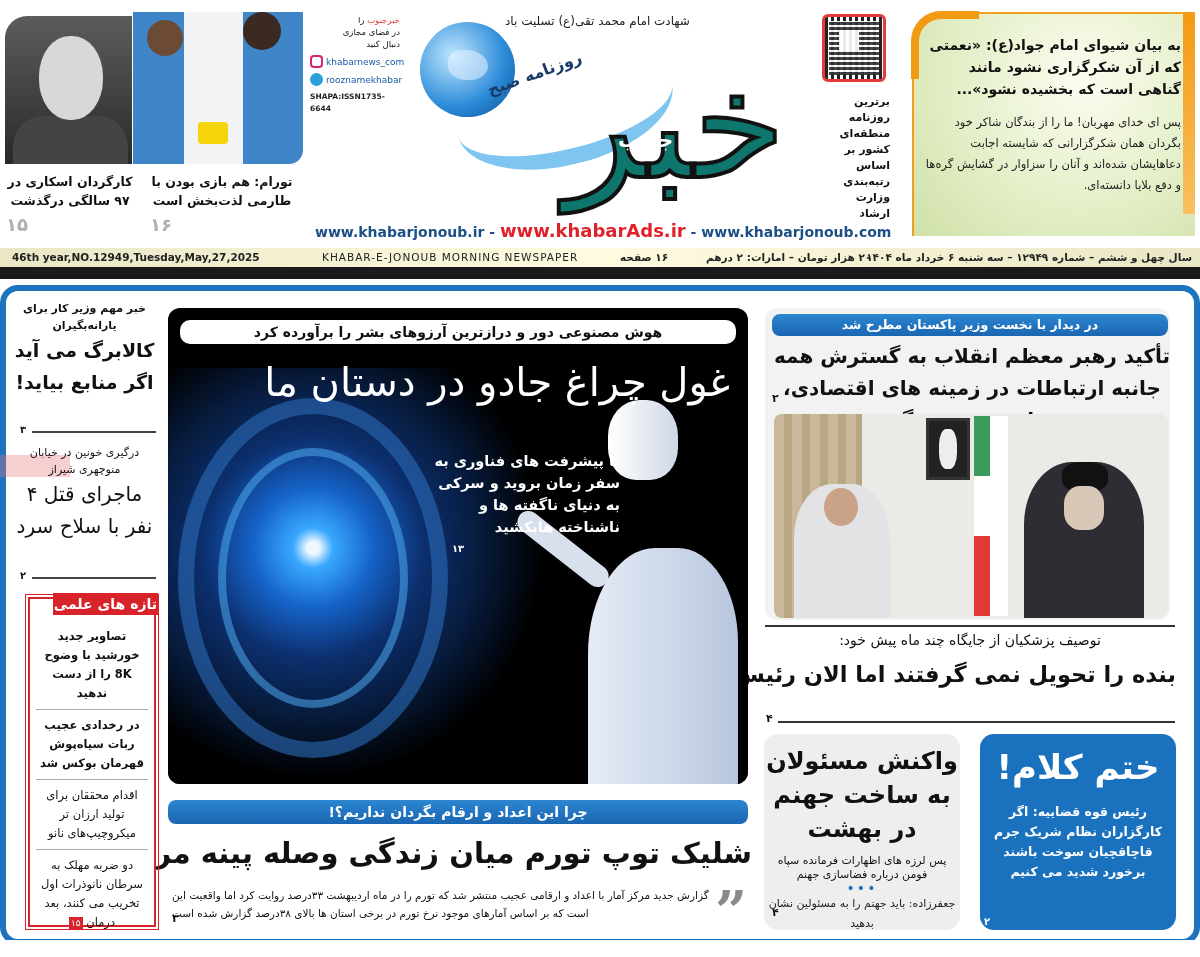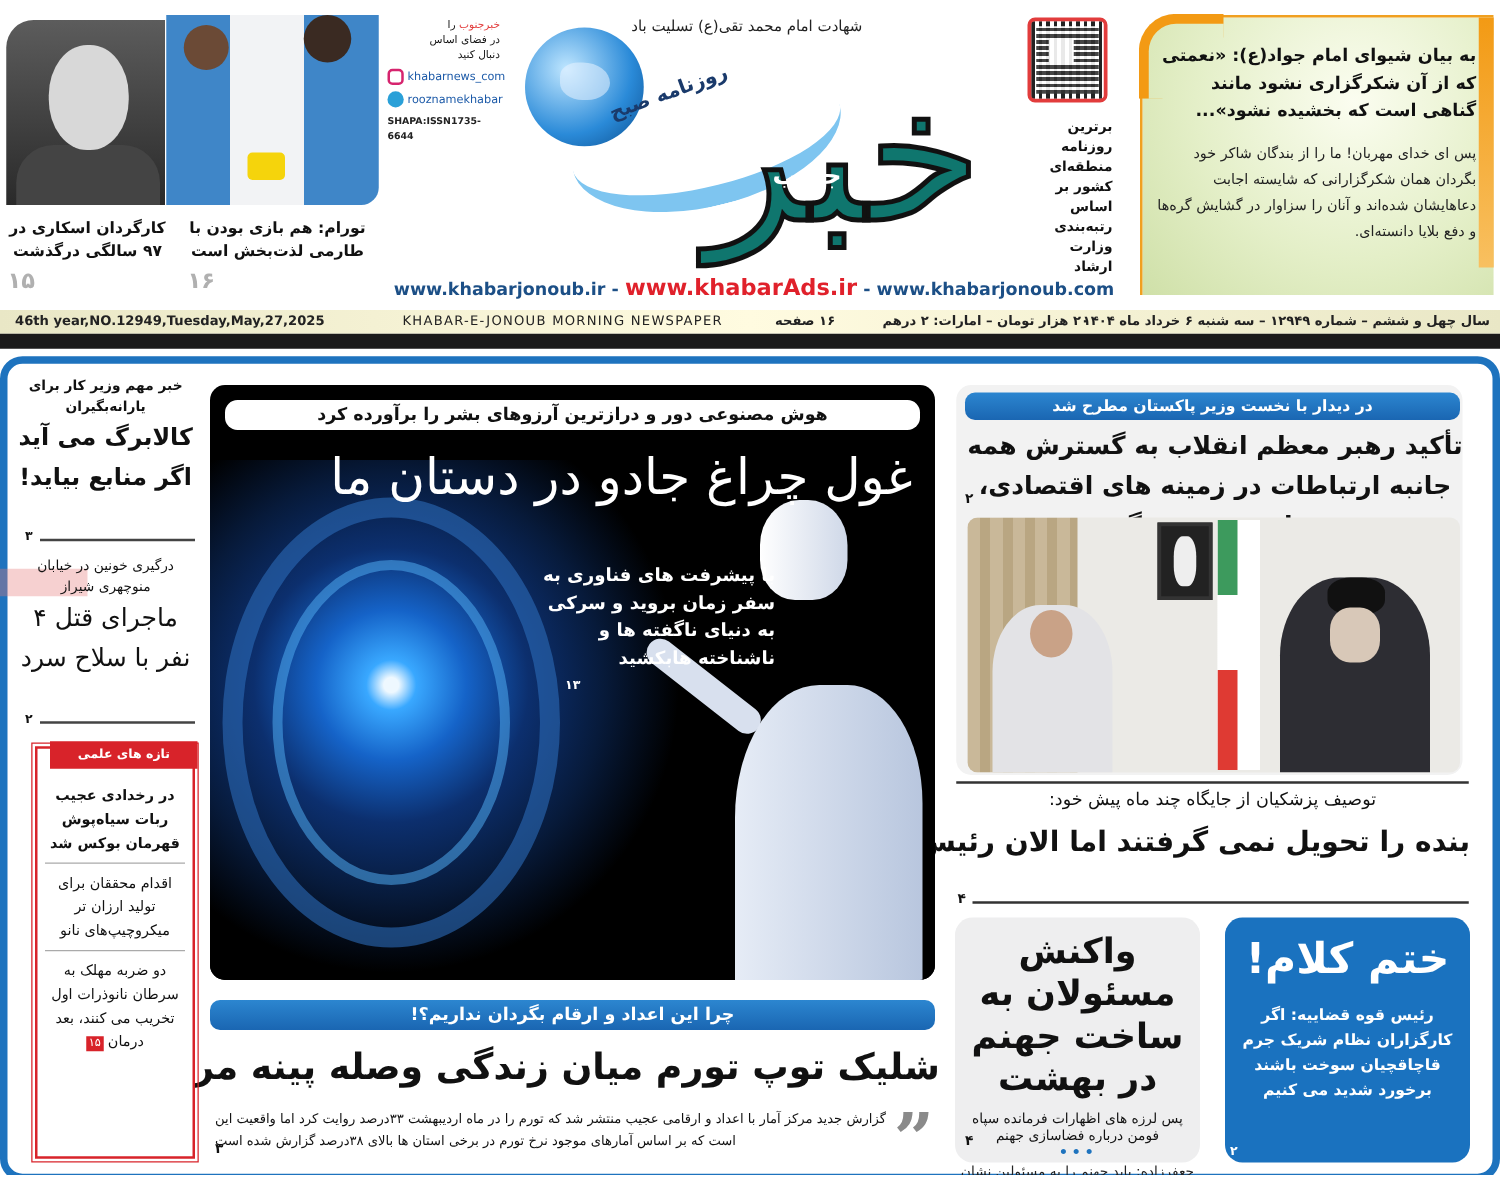--- a/index.html
+++ b/index.html
@@ -70,21 +70,21 @@
 #pak-photo .leader:before{content:"";position:absolute;left:38px;top:0;width:46px;height:30px;background:#111;border-radius:40%}
 #pak-photo .leader:after{content:"";position:absolute;left:40px;top:24px;width:40px;height:44px;background:#d8c8b8;border-radius:40%}
 #pez-kicker{left:780px;top:632px;width:380px;font-size:14px;text-align:center;direction:rtl}
 #pez-headline{left:762px;top:656px;width:414px;font-size:22.5px;font-weight:bold;line-height:36px;text-align:center;direction:rtl;white-space:nowrap}
 .hr{height:2px;background:#333}
 #pez-rule-top{left:765px;top:625px;width:410px}
 #pez-rule-bot{left:778px;top:721px;width:397px}
 #pez-page{left:766px;top:712px;font-size:11px;font-weight:bold}
 
 #hell-box{left:764px;top:734px;width:196px;height:196px;background:#eeeeef;border-radius:14px;direction:rtl;text-align:center;padding-top:10px}
-#hell-title{font-size:28px;font-weight:bold;line-height:34px}
+#hell-title{font-size:24px;font-weight:bold;line-height:34px}
 #hell-sub{font-size:11px;font-weight:normal;line-height:14px;margin-top:8px}
 #hell-dots{color:#1e73be;font-size:14px;line-height:12px;letter-spacing:2px}
 #hell-body{font-size:11px;line-height:20px;color:#222}
 #hell-page{left:772px;top:906px;font-size:11px;font-weight:bold}
 
 #end-box{left:980px;top:734px;width:196px;height:196px;background:#1a72bf;border-radius:14px;color:#fff;text-align:center;direction:rtl;padding-top:8px}
 #end-title{font-size:34px;font-weight:bold;line-height:50px}
 #end-body{font-size:12.5px;font-weight:bold;line-height:20px;margin-top:10px}
 #end-page{left:984px;top:916px;font-size:10px;color:#fff;font-weight:bold}
 
@@ -110,21 +110,21 @@
 .lc-kicker{font-size:11px;font-weight:bold;line-height:17px}
 .lc-head{font-size:19px;font-weight:bold;line-height:32px}
 .lc-rule{position:absolute;height:1.5px;background:#444}
 #lc-rule1{left:32px;top:431px;width:124px}
 #lc-p1{left:20px;top:424px;font-size:10px;font-weight:bold}
 #lc-block2{left:12px;top:444px;width:145px;direction:rtl;text-align:center}
 #lc-rule2{left:32px;top:577px;width:124px}
 #lc-p2{left:20px;top:570px;font-size:10px;font-weight:bold}
 #watermark{left:0;top:455px;width:70px;height:22px;background:rgba(230,120,120,.35)}
 #sci-box{left:28px;top:597px;width:128px;height:330px;border:2px solid #d8232a;outline:1px solid #d8232a;outline-offset:2px;direction:rtl;text-align:center;background:#fff}
-#sci-tag{position:absolute;right:-4px;top:-6px;background:#d8232a;color:#fff;font-size:10px;font-weight:bold;padding:0 22px;height:22px;line-height:22px;white-space:nowrap}
+#sci-tag{position:absolute;right:-4px;top:-6px;background:#d8232a;color:#fff;font-size:14px;font-weight:bold;padding:0 1px;height:22px;line-height:22px;white-space:nowrap}
 .sci-item{font-size:11.5px;line-height:19px;padding:6px 2px;border-bottom:1px solid #aaa;margin:0 6px}
 .sci-item:last-child{border-bottom:none}
 .sci-item.bold{font-weight:bold}
 .sci-pg{display:inline-block;background:#d8232a;color:#fff;font-size:9px;padding:0 2px;line-height:12px}
 </style>
 </head>
 <body>
 
 <div class="abs" id="quote-box">
   <div class="q-title">به بیان شیوای امام جواد(ع): «نعمتی که از آن شکرگزاری نشود مانند گناهی است که بخشیده نشود»...</div>
@@ -144,21 +144,21 @@
 <div class="abs" id="logo-subtitle">روزنامه صبح</div>
 <div class="abs" id="logo-main">خبر</div>
 <div class="abs" id="logo-south">جنوب</div>
 
 <div class="abs" id="url-line">
   <span>www.khabarjonoub.ir - </span><span class="mid">www.khabarAds.ir</span><span> - www.khabarjonoub.com</span>
 </div>
 
 <div class="abs" id="social">
   <div><span class="brand">خبرجنوب</span> <span>را</span></div>
-  <div>در فضای اساس</div>
+  <div>در فضای مجازی</div>
   <div>دنبال کنید</div>
   <div class="soc-row">
       <span class="soc-ic ig"></span>
       <span>khabarnews_com</span>
     </div>
   <div class="soc-row">
       <span class="soc-ic tg"></span>
       <span>rooznamekhabar</span>
     </div>
   <div id="issn">SHAPA:ISSN1735-6644</div>
@@ -251,18 +251,19 @@
 <div class="abs" id="lc-block2">
   <div class="lc-kicker" style="font-weight:normal">درگیری خونین در خیابان منوچهری شیراز</div>
   <div class="lc-head" style="font-weight:normal;font-size:20px">ماجرای قتل ۴ نفر با سلاح سرد</div>
 </div>
 <div class="abs lc-rule" id="lc-rule2"></div>
 <div class="abs" id="lc-p2">۲</div>
 
 <div class="abs" id="sci-box">
   <div id="sci-tag">تازه های علمی</div>
   <div style="height:22px"></div>
+  <div class="sci-item bold">تصاویر جدید خورشید با وضوح 8K را از دست ندهید</div>
   <div class="sci-item bold">در رخدادی عجیب ربات سیاه‌پوش قهرمان بوکس شد</div>
   <div class="sci-item">اقدام محققان برای تولید ارزان تر میکروچیپ‌های نانو</div>
   <div class="sci-item"><span>دو ضربه مهلک به سرطان نانوذرات اول تخریب می کنند، بعد درمان</span> <span class="sci-pg">۱۵</span></div>
 </div>
 
 <div class="abs" id="frame-bottom"></div>
 
 </body></html>

